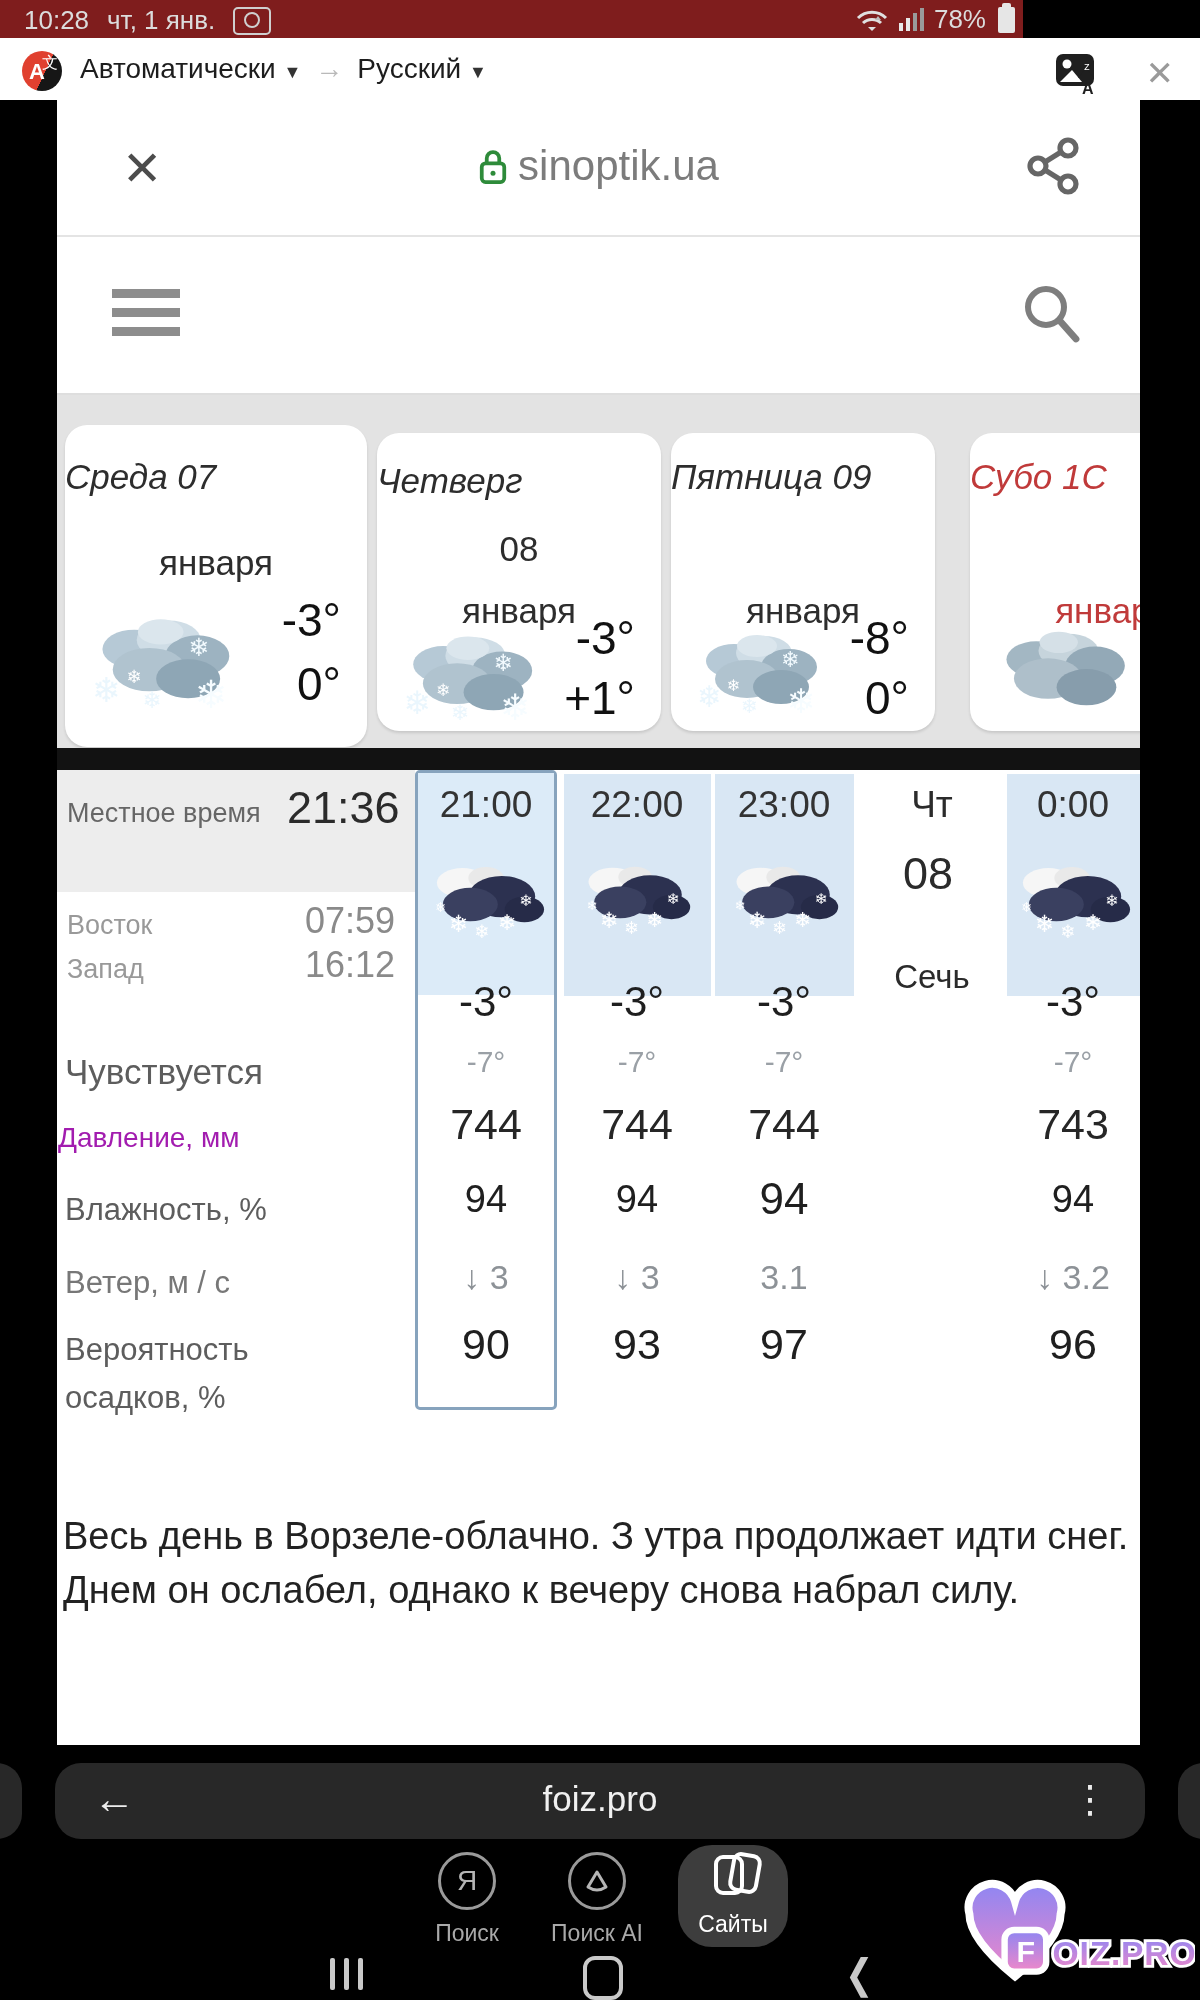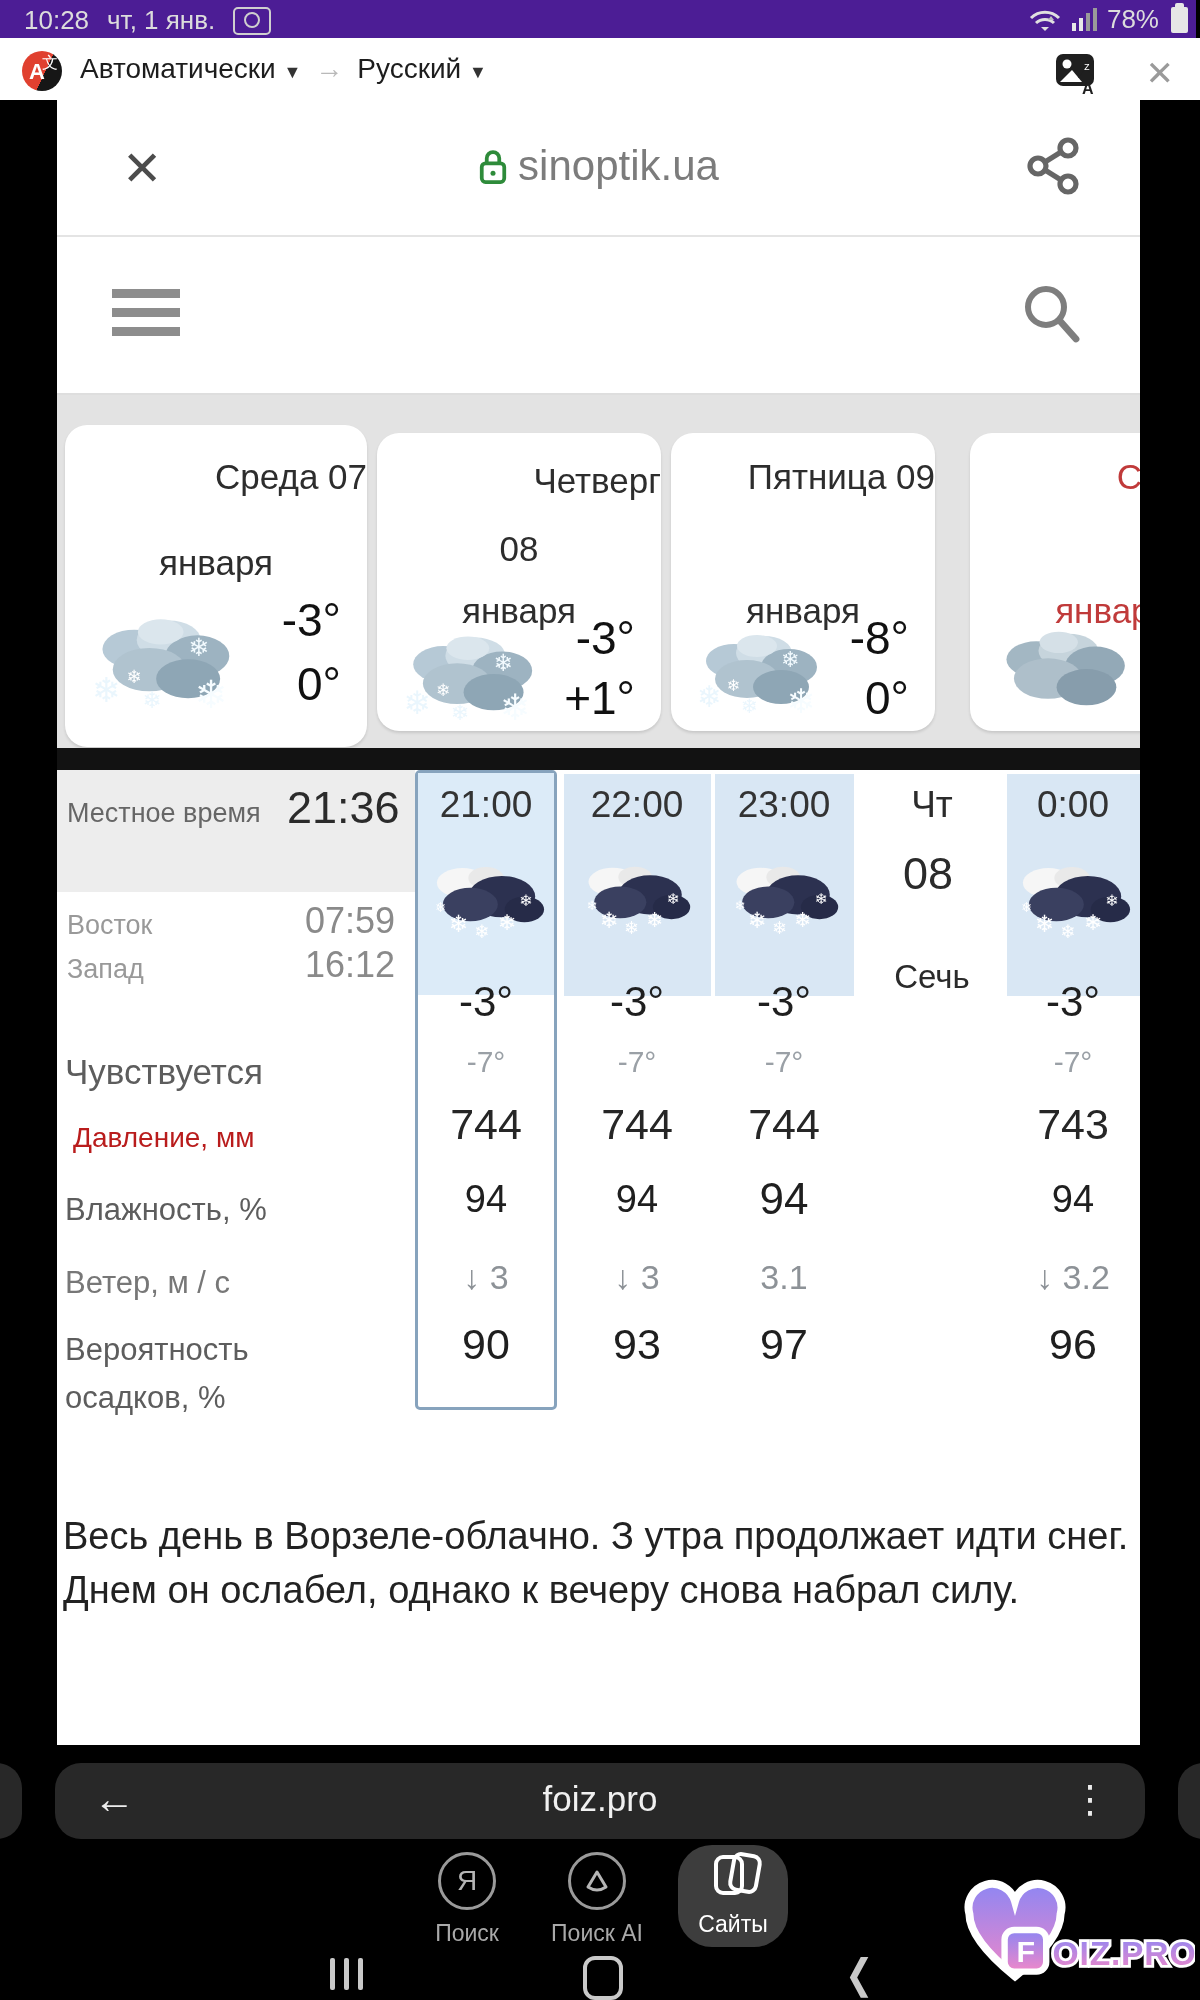--- a/index.html
+++ b/index.html
@@ -1,21 +1,21 @@
 <!DOCTYPE html>
 <html style="--translate-red: #e0402f; --weekend-red: #c03a3a; --col-blue: #d9e7f4; --col-blue-sel: #dcebf8; --col-border: #87a3bd; --lock-green: #2e8b3a; --logo-purple: #9b8cf5; --logo-pink: #f08fd8;"><head>
 <meta charset="utf-8">
 <style>
   html,body{margin:0;padding:0;}
   body{
     width:1200px;height:2000px;position:relative;background:#000;
     font-family:"Liberation Sans","DejaVu Sans",sans-serif;overflow:hidden;
   }
   
-  .status-bar{position:absolute;left:0;top:0;width:1196px;height:38px;background:#4c1d95;color:#dcdcdc;}
+  .status-bar{position:absolute;left:0;top:0;width:1023px;height:38px;background:#7f1d1d;color:#dcdcdc;}
   .sb-left{position:absolute;left:24px;top:5px;display:flex;align-items:center;gap:18px;font-size:26px;}
   .sb-right{position:absolute;right:8px;top:4px;display:flex;align-items:center;gap:10px;font-size:26px;}
   .cam-icon{width:34px;height:24px;border:2px solid #cfcfcf;border-radius:5px;position:relative;}
   .cam-icon:before{content:"";position:absolute;left:9px;top:3px;width:12px;height:12px;border:2px solid #cfcfcf;border-radius:50%;}
   .sig-bars{display:flex;align-items:flex-end;gap:3px;height:22px;}
   .sig-bars i{display:block;width:4px;background:#9a9a9a;}
   .sig-bars i.on{background:#e8e8e8;}
   .batt{width:17px;height:26px;background:#e6e6e6;border-radius:2px;position:relative;margin-left:2px;}
   .batt:before{content:"";position:absolute;top:-4px;left:4px;width:9px;height:4px;background:#e6e6e6;border-radius:2px 2px 0 0;}
   
@@ -39,21 +39,21 @@
   .bh-share{position:absolute;right:60px;top:36px;}
   
   .sheader{position:absolute;left:0;top:137px;width:1083px;height:156px;background:#fff;border-bottom:2px solid #dedede;}
   .burger{position:absolute;left:55px;top:52px;width:68px;}
   .burger i{display:block;height:9px;background:#8d8d8d;margin-bottom:10px;}
   .s-title{position:absolute;left:168px;top:40px;font-size:45px;color:#2e2e2e;letter-spacing:-1px;}
   .s-search{position:absolute;right:56px;top:44px;}
   
   .cards{position:absolute;left:0;top:295px;width:1083px;height:355px;background:#e3e3e3;}
   .card{position:absolute;background:#fff;border-radius:22px;box-shadow:0 2px 3px rgba(0,0,0,.12);}
-  .card .day{text-align:right;font-size:35px;color:#2d2d2d;margin-top:32px;}
+  .card .day{text-align:left;font-size:35px;color:#2d2d2d;margin-top:32px;font-style:italic;}
   .card .date2{text-align:center;font-size:35px;color:#2d2d2d;margin-top:28px;}
   .card .month{text-align:center;font-size:35px;color:#2d2d2d;position:absolute;left:0;width:100%;top:118px;}
   .card .t1{position:absolute;right:26px;top:168px;font-size:46px;color:#111;}
   .card .t2{position:absolute;right:26px;top:232px;font-size:46px;color:#111;}
   .card .cicon{position:absolute;left:18px;top:178px;}
   .card.red .day,.card.red .month{color:var(--weekend-red);}
   
   .blacksep{position:absolute;left:0;top:648px;width:1083px;height:22px;background:#121212;}
   
   .wtable{position:absolute;left:0;top:670px;width:1083px;height:655px;background:#fff;}
@@ -299,21 +299,21 @@
     <span class="ctemp" style="left:509px">-3°</span>
     <span class="ctemp" style="left:656px">-3°</span>
     <span class="ctemp" style="left:945px">-3°</span>
 
     <span class="rowlab" style="left:8px;top:282px;font-size:35px">Чувствуется</span>
     <span class="val v-feels" style="left:354px;top:275px">-7°</span>
     <span class="val v-feels" style="left:505px;top:275px">-7°</span>
     <span class="val v-feels" style="left:652px;top:275px">-7°</span>
     <span class="val v-feels" style="left:941px;top:275px">-7°</span>
 
-    <span class="rowlab" style="left:16px;top:352px;font-size:28px;color:#b91c1c">Давление, мм</span>
+    <span class="rowlab" style="left:1px;top:352px;font-size:28px;color:#a21caf">Давление, мм</span>
     <span class="val v-press" style="left:354px;top:330px">744</span>
     <span class="val v-press" style="left:505px;top:330px">744</span>
     <span class="val v-press" style="left:652px;top:330px">744</span>
     <span class="val v-press" style="left:941px;top:330px">743</span>
 
     <span class="rowlab" style="left:8px;top:422px;font-size:31px">Влажность, %</span>
     <span class="val v-hum" style="left:354px;top:408px">94</span>
     <span class="val v-hum" style="left:505px;top:408px">94</span>
     <span class="val v-hum" style="left:652px;top:404px;font-size:44px">94</span>
     <span class="val v-hum" style="left:941px;top:408px">94</span>

